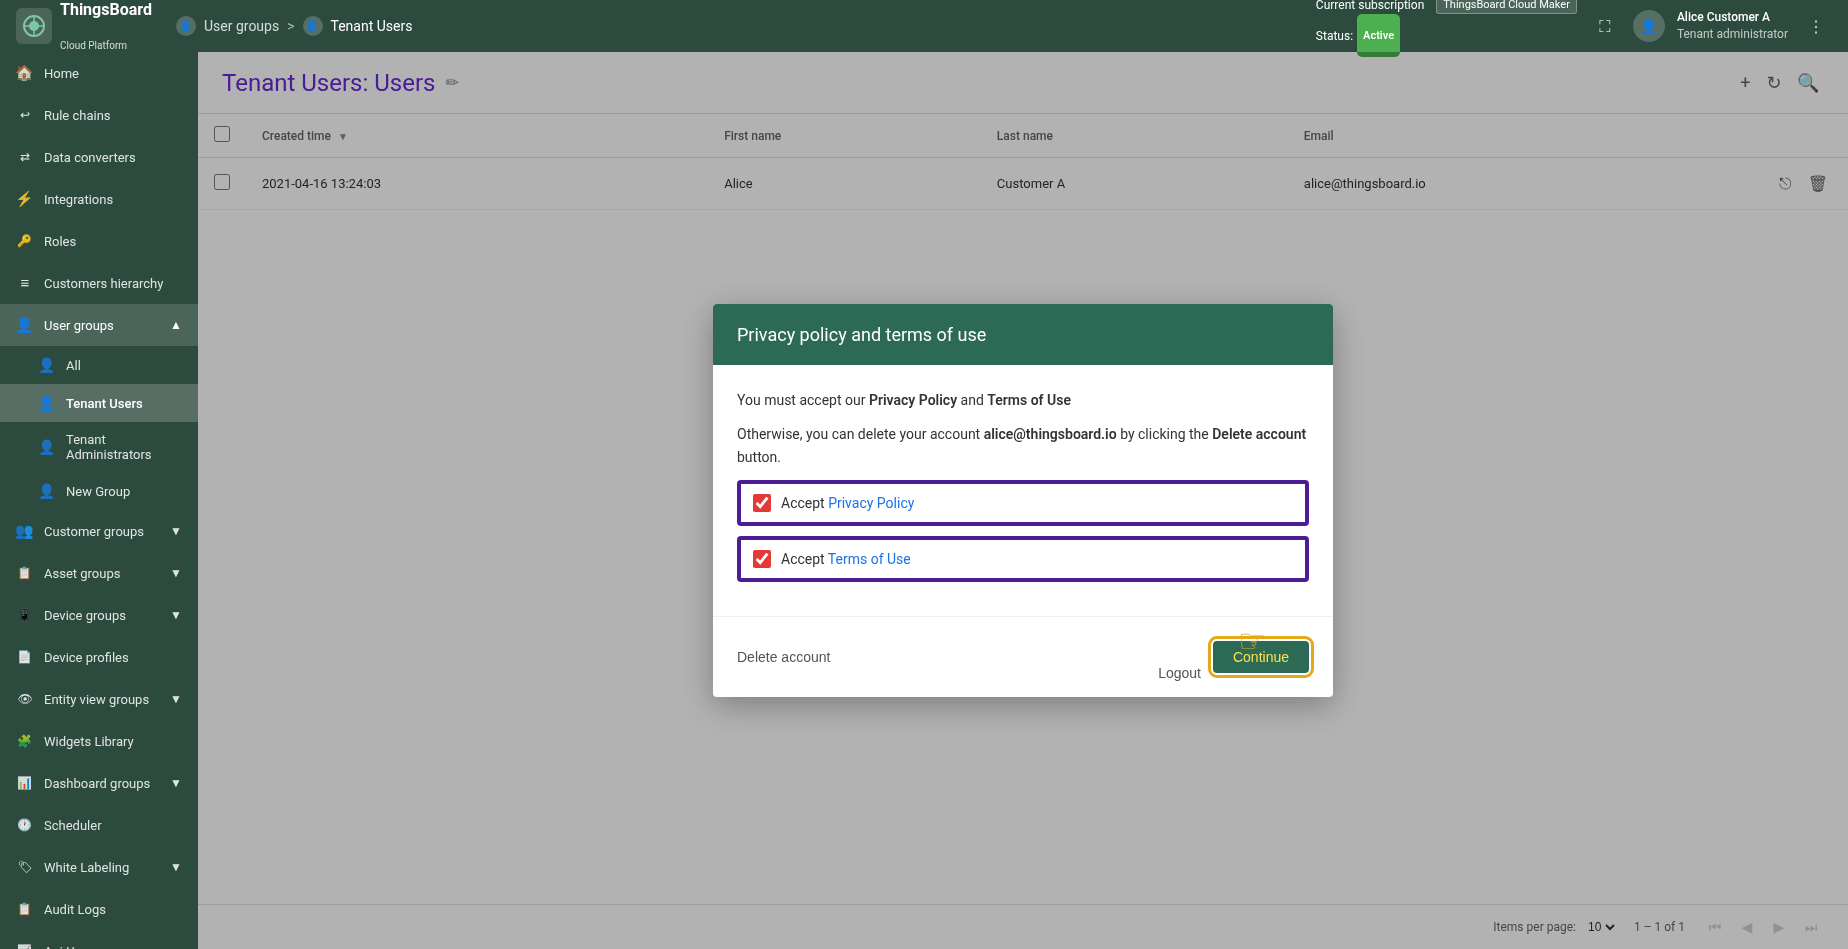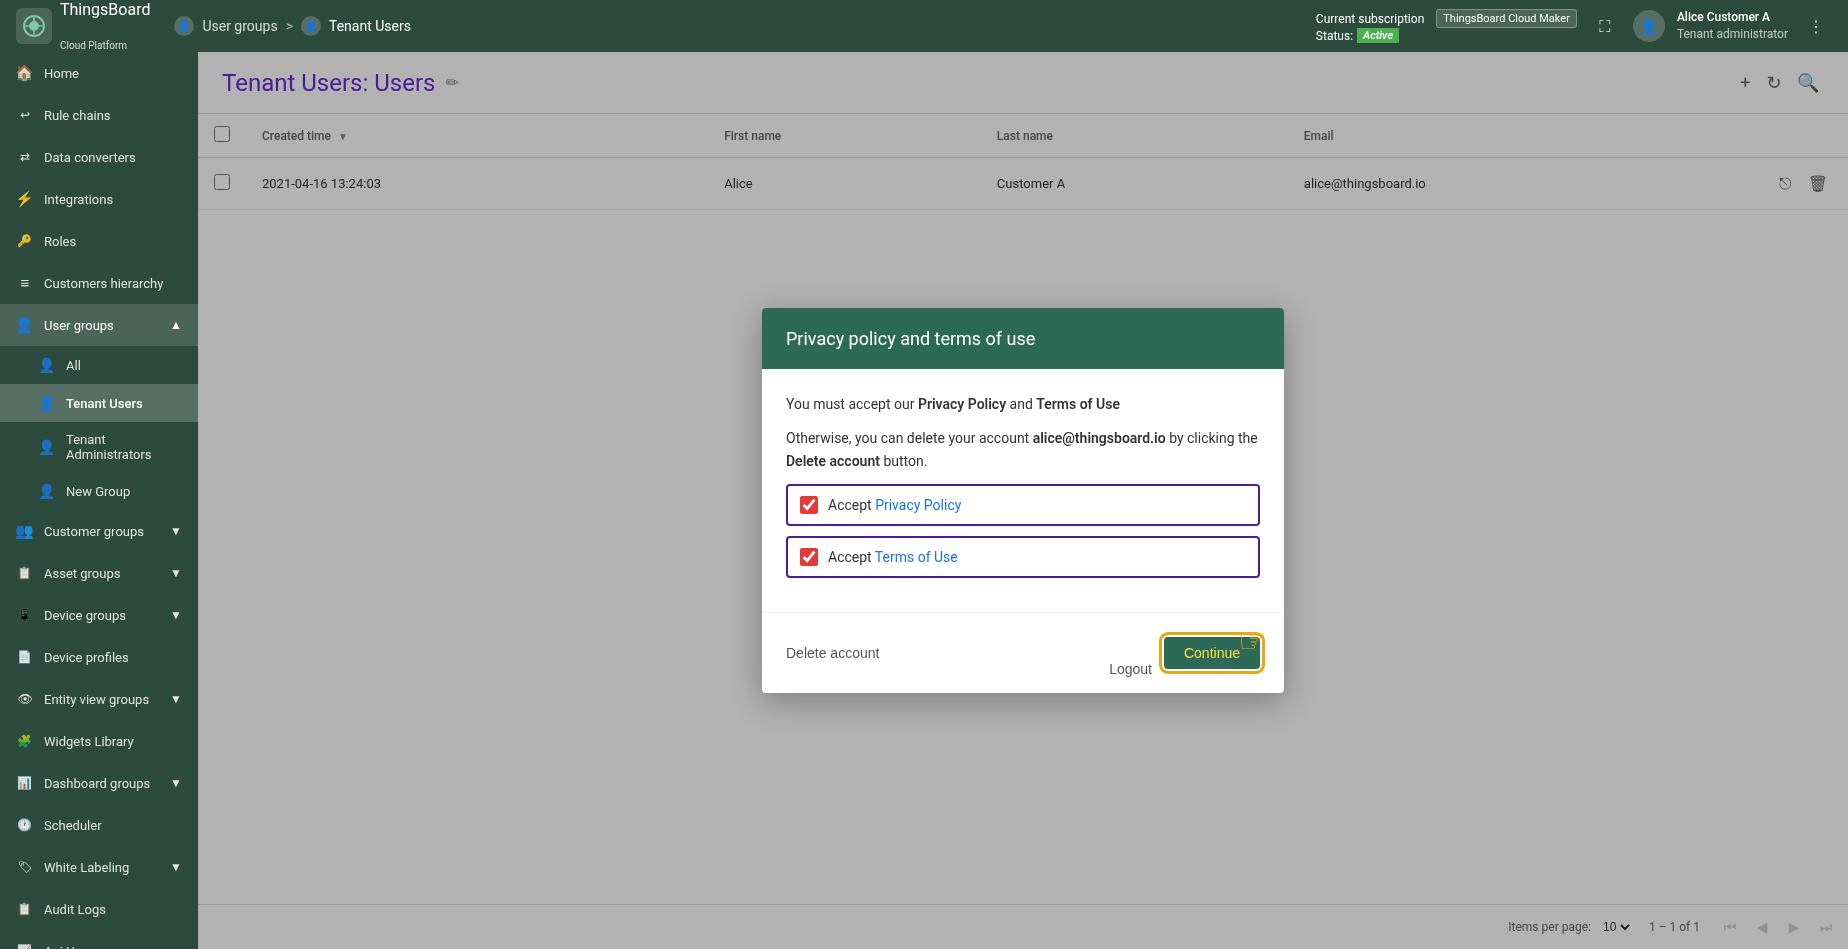--- a/index.html
+++ b/index.html
@@ -13,30 +13,30 @@
       display: flex;
       align-items: center;
       padding: 0 16px;
       flex-shrink: 0;
       z-index: 100;
     }
     .top-nav .logo { display: flex; align-items: center; gap: 8px; margin-right: 24px; }
     .top-nav .logo-icon { width: 36px; height: 36px; }
     .top-nav .logo-text { font-size: 13px; line-height: 1.2; }
     .top-nav .logo-text span { display: block; }
-    .top-nav .logo-text .main { font-size: 16px; font-weight: 400; }
+    .top-nav .logo-text .main { font-size: 16px; font-weight: 700; }
     .top-nav .logo-text .sub { font-size: 10px; opacity: 0.8; margin-top: 20px; }
     .top-nav .breadcrumb { display: flex; align-items: center; gap: 8px; flex: 1; font-size: 14px; }
     .top-nav .breadcrumb .bc-icon { width: 20px; height: 20px; border-radius: 50%; background: rgba(255,255,255,0.2); display: flex; align-items: center; justify-content: center; font-size: 11px; }
     .top-nav .breadcrumb .separator { opacity: 0.6; }
     .top-nav .right-section { display: flex; align-items: center; gap: 12px; font-size: 12px; }
     .top-nav .subscription-info { text-align: right; }
     .top-nav .subscription-badge { background: rgba(255,255,255,0.15); border: 1px solid rgba(255,255,255,0.3); border-radius: 3px; padding: 2px 6px; font-size: 11px; }
     .top-nav .status-line { display: flex; align-items: center; gap: 4px; }
-    .top-nav .status-badge { background: #4caf50; border-radius: 0; padding: 1px 6px; font-size: 11px; font-weight: 600; font-style: italic; }
+    .top-nav .status-badge { background: #4caf50; border-radius: 5px; padding: 15px 6px; font-size: 11px; font-weight: 600; }
     .top-nav .icon-btn { width: 32px; height: 32px; display: flex; align-items: center; justify-content: center; cursor: pointer; opacity: 0.8; font-size: 16px; }
     .top-nav .user-avatar { width: 32px; height: 32px; border-radius: 50%; background: rgba(255,255,255,0.2); display: flex; align-items: center; justify-content: center; font-size: 14px; }
     .top-nav .user-info { font-size: 12px; line-height: 1.4; }
     .top-nav .user-name { font-weight: 500; }
     .top-nav .user-role { opacity: 0.7; }
 
     
     .app-body { display: flex; flex: 1; overflow: hidden; }
 
     
@@ -104,21 +104,21 @@
     .data-table .sort-icon { font-size: 10px; margin-left: 4px; color: #888; }
     .data-table .row-actions { display: flex; align-items: center; gap: 8px; justify-content: flex-end; }
     .data-table .row-action-btn { color: #666; cursor: pointer; font-size: 16px; padding: 4px; }
     .row-checkbox { width: 16px; height: 16px; cursor: pointer; }
 
     
     .pagination {
       display: flex;
       align-items: center;
       justify-content: flex-end;
-      padding: 8px 8px;
+      padding: 8px 23px;
       background: #fff;
       border-top: 1px solid #e0e0e0;
       font-size: 12px;
       color: #666;
       gap: 16px;
       flex-shrink: 0;
     }
     .pagination .items-per-page { display: flex; align-items: center; gap: 8px; }
     .pagination select { border: none; font-size: 12px; color: #333; background: transparent; cursor: pointer; }
     .pagination .page-info { }
@@ -132,39 +132,39 @@
       top: 0; left: 0; right: 0; bottom: 0;
       background: rgba(0,0,0,0.3);
       display: flex;
       align-items: center;
       justify-content: center;
       z-index: 200;
     }
     .modal {
       background: #fff;
       border-radius: 4px;
-      width: 522px;
+      width: 620px;
       box-shadow: 0 8px 32px rgba(0,0,0,0.3);
       overflow: hidden;
     }
     .modal-header {
       background: #2d6a56;
       color: #fff;
       padding: 20px 24px;
     }
     .modal-header h2 { font-size: 18px; font-weight: 400; }
     .modal-body { padding: 24px; }
     .modal-body p { font-size: 14px; color: #333; line-height: 1.6; margin-bottom: 12px; }
     .modal-body p strong { font-weight: 600; }
     .modal-checkbox-row {
       display: flex;
       align-items: center;
       gap: 10px;
       padding: 10px 12px;
-      border: 2px solid #4c1d95;
+      border: 4px solid #4c1d95;
       border-radius: 4px;
       margin-bottom: 10px;
       background: #fff;
     }
     .modal-checkbox { width: 18px; height: 18px; cursor: pointer; accent-color: #e53935; }
     .modal-checkbox-label { font-size: 14px; color: #333; }
     .modal-checkbox-label a { color: #1a73e8; text-decoration: none; }
     .modal-footer {
       display: flex;
       align-items: center;

